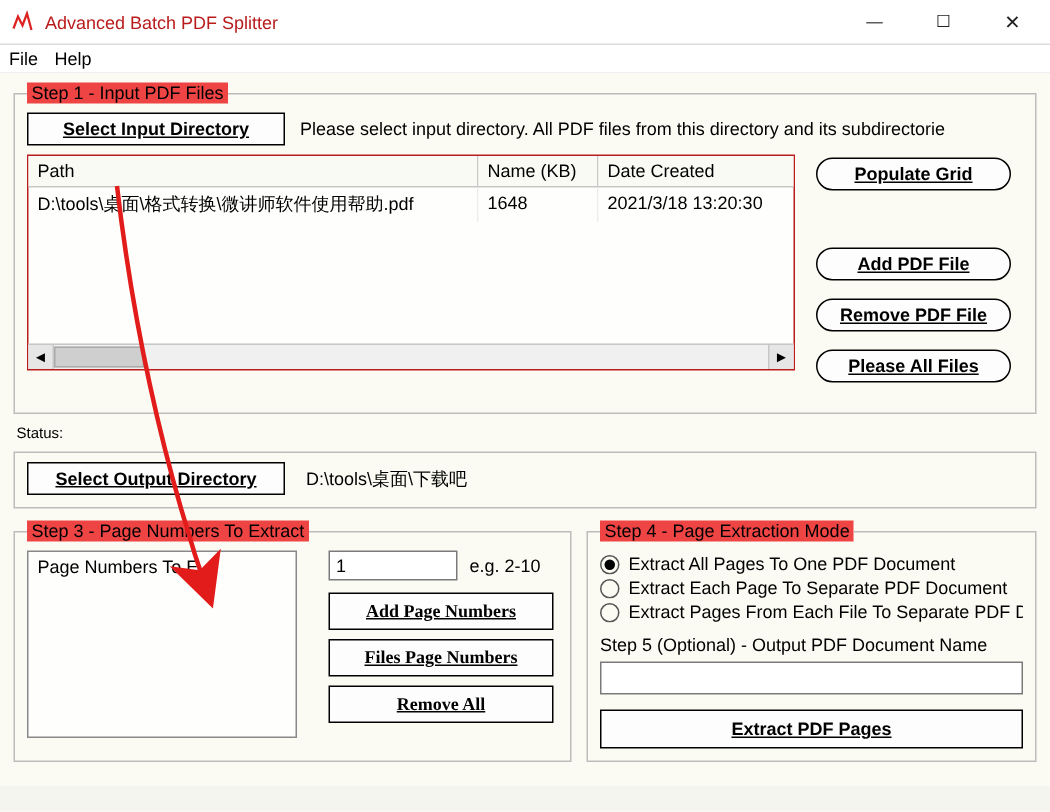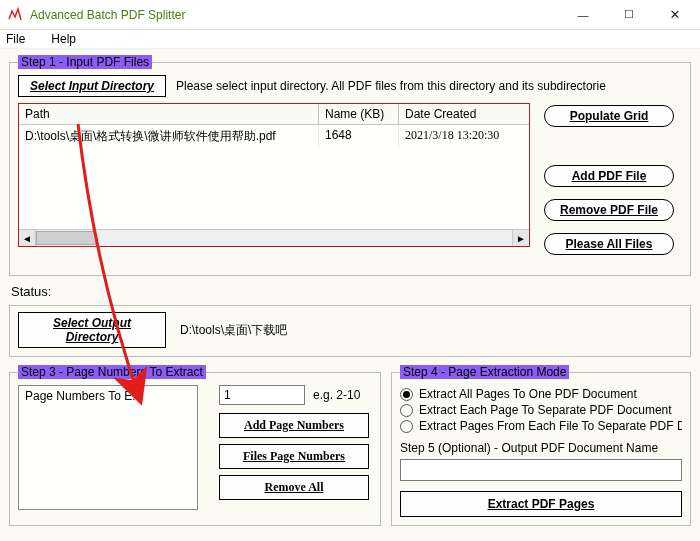--- a/index.html
+++ b/index.html
@@ -16,61 +16,61 @@
   }
   .titlebar {
     display: flex;
     align-items: center;
     height: 30px;
     background: #fff;
     border-bottom: 1px solid #dcdcdc;
     padding: 0 2px 0 8px;
   }
   .titlebar .icon { width: 16px; height: 16px; margin-right: 6px; display: inline-flex; }
-  .titlebar .title { flex: 1; font-size: 12px; color: #4d7c0f; }
+  .titlebar .title { flex: 1; font-size: 12px; color: #b91c1c; }
   .winbtns { display: flex; }
   .winbtns .wb {
     width: 46px; height: 30px; display: flex; align-items: center; justify-content: center;
     font-family: Segoe UI Symbol, sans-serif; font-size: 11px; color: #222;
   }
   .winbtns .wb.close { font-size: 13px; }
   .menubar {
     height: 19px; padding: 0 6px; background: #fff;
-    display: flex; align-items: center; gap: 26px;
+    display: flex; align-items: center; gap: 11px;
     border-bottom: 1px solid #f0f0f0;
   }
   .menubar span { font-size: 12px; }
   .client {
     padding: 6px 9px 8px 9px;
     background: #fbfbf3;
   }
   fieldset.group {
     border: 1px solid #bcbcbc;
     margin: 0 0 8px 0;
     padding: 6px 8px 8px 8px;
     position: relative;
   }
   fieldset.group > legend {
     font-size: 12px;
     padding: 0 3px;
-    background: #8b5cf6;
+    background: #ef4444;
   }
 
   
   .step1-top { display:flex; align-items:center; gap:10px; margin-bottom:6px; }
   .btn {
     border: 1px solid #000;
     background: #fdfdfd;
     font-family: inherit;
     font-size: 12px;
     padding: 3px 6px;
     text-align: center;
   }
   .btn-u { text-decoration: underline; font-weight: bold; }
-  .btn-wide { width: 148px; font-style: italic; }
+  .btn-wide { width: 172px; }
   .btn-side { width: 130px; display:block; margin-bottom: 12px; border-radius: 11px; }
   .hint { font-size: 12px; }
 
   .step1-body { display:flex; gap:14px; }
   .gridwrap {
     flex: 1;
     border: 1px solid #b91c1c;
     background: #fefefc;
     height: 144px;
     display:flex; flex-direction:column;
@@ -86,39 +86,39 @@
     background: #fafaf5;
     font-size: 12px;
   }
   .gridhead div:last-child { border-right:none; }
   .gridrow div {
     padding: 3px 6px;
     font-size: 12px;
     border-right: 1px solid #eee;
     white-space: nowrap; overflow:hidden; text-overflow:clip;
   }
-  .gridrow div:last-child { border-right:none;font-family:Liberation Serif, serif; }
+  .gridrow div:last-child { border-right:none; }
   .gridfill { flex: 1; }
   .hscroll {
     height: 17px;
     border-top: 1px solid #c7c7c7;
     background: #f0f0f0;
     display:flex; align-items:stretch;
   }
   .hscroll .arrow {
     width: 17px; display:flex;align-items:center;justify-content:center;
     background:#e6e6e6; border-right:1px solid #c7c7c7; font-size:10px;
   }
   .hscroll .arrow.r { border-right:none; border-left:1px solid #c7c7c7; }
   .hscroll .track { flex:1; position:relative; }
   .hscroll .thumb { position:absolute; left:0; top:1px; bottom:1px; width:60px; background:#cfcfcf; border:1px solid #aaa;}
 
   .side-col { width: 138px; padding-top:2px; }
 
-  .status-row { font-size:13px; margin: 2px 0 6px 2px; }
+  .status-row { font-size:10px; margin: 2px 0 6px 2px; }
 
   
   .step2-body { display:flex; align-items:center; gap:14px; }
 
   
   .lower { display:flex; gap:10px; }
   .lower fieldset.group { flex:1; min-width:0; }
 
   .step3-body { display:flex; gap:21px; }
   .listbox {

